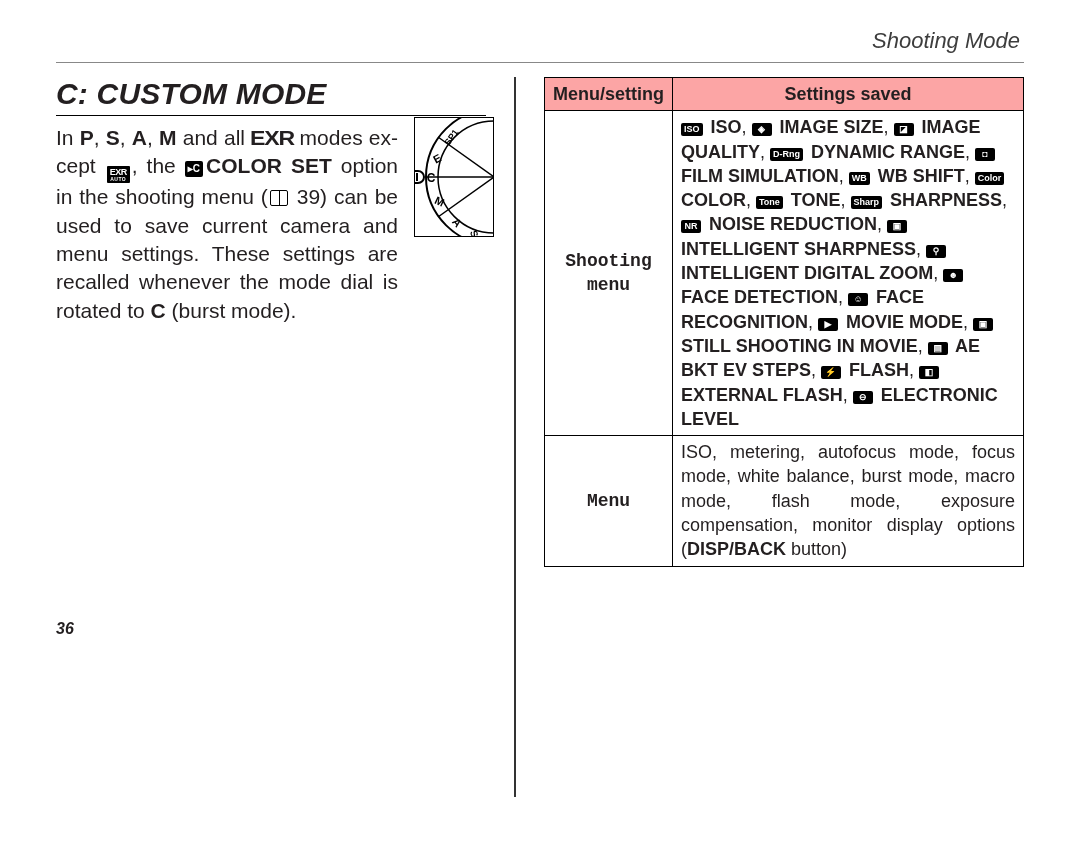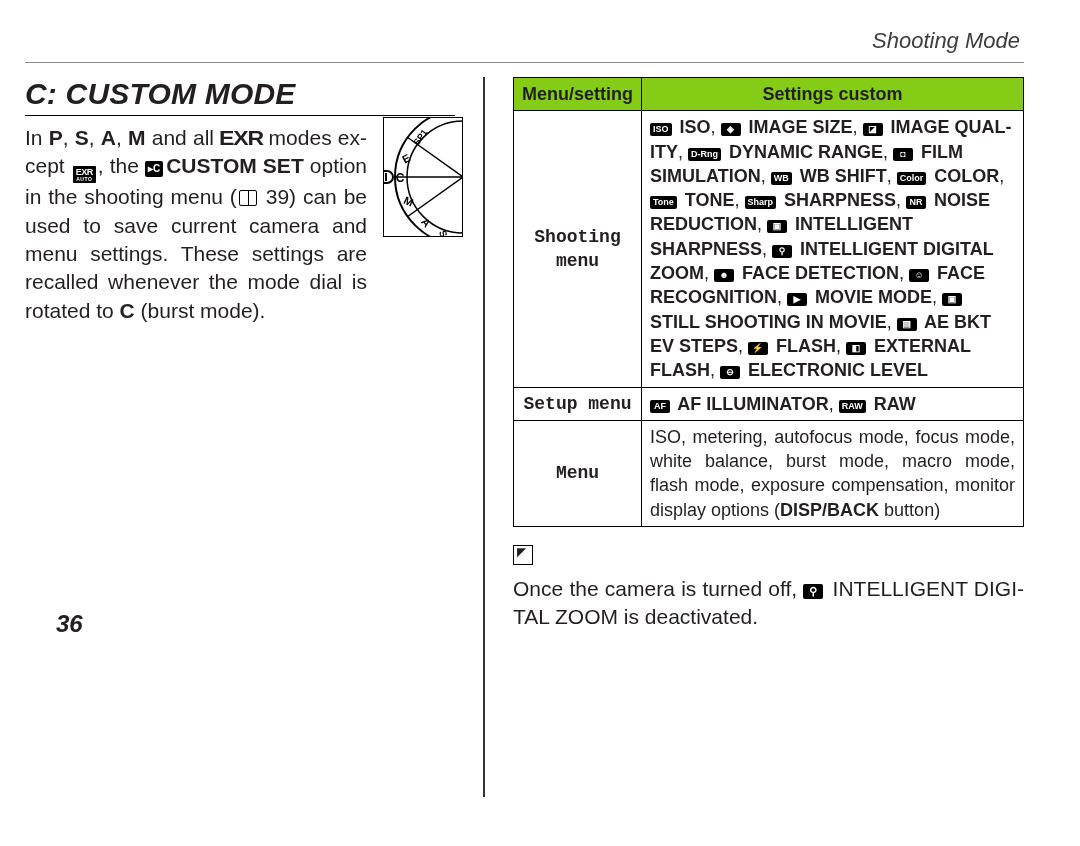--- a/index.html
+++ b/index.html
@@ -9,21 +9,21 @@
     font-family: "Myriad Pro", "Segoe UI", "Helvetica Neue", Arial, sans-serif;
     color: #231f20;
     width: 1080px;
     height: 846px;
   }
   .page {
     position: relative;
     width: 1080px;
     height: 654px;
     box-sizing: border-box;
-    padding: 28px 56px 0 25px;
+    padding: 28px 56px 0 56px;
   }
   .header-running {
     text-align: right;
     font-style: italic;
     font-size: 22px;
     color: #3d3d3d;
     padding-right: 4px;
   }
   .rule {
     border: none;
@@ -135,21 +135,21 @@
     font-size: 18px;
   }
   table.settings th, table.settings td {
     border: 1.2px solid #000;
     padding: 4px 8px;
     text-align: left;
     vertical-align: middle;
     line-height: 1.35;
   }
   table.settings th {
-    background: #84cc16;
+    background: #fca5a5;
     font-weight: 700;
     text-align: center;
   }
   table.settings td.key {
     font-weight: 700;
     text-align: center;
     width: 110px;
     font-family: Liberation Mono, monospace;
   }
   table.settings td.val .b { font-weight: 700; }
@@ -187,41 +187,41 @@
     line-height: 1.35;
     text-align: justify;
   }
   .mag { font-size:11px;}
   .page-num {
     position:absolute;
     bottom:16px;
     left:56px;
     font-weight:800;
     font-style:italic;
-    font-size:24px;
+    font-size:16px;
   }
 </style>
 </head>
 <body>
 
 <div class="page">
 
   <div class="header-running">Shooting Mode</div>
   <hr class="rule">
 
   <div class="content">
 
     <div class="col-left">
       <h1 class="section-title">C: CUSTOM MODE</h1>
 
       <p class="para" style="padding-right:88px;">
         <span>In </span><span class="b">P</span><span>, </span><span class="b">S</span><span>, </span><span class="b">A</span><span>, </span><span class="b">M</span><span> and all </span><span class="exr">EXR</span><span> modes ex­cept </span><span class="exr-auto">
             <span class="top">EXR</span>
             <span class="bot">AUTO</span>
-          </span><span>, the </span><span class="ic-custom-set">▸C</span><span class="b">CUSTOM SET</span><span> option in the shooting menu (</span><span class="ic-book"></span><span> 39</span><span>) can be used to save current camera and menu settings.  These settings are recalled whenever the mode dial is rotated to </span><span class="b">C</span><span> (burst mode).</span>
+          </span><span>, the </span><span class="ic-custom-set">▸C</span><span class="b">COLOR SET</span><span> option in the shooting menu (</span><span class="ic-book"></span><span> 39</span><span>) can be used to save current camera and menu settings.  These settings are recalled whenever the mode dial is rotated to </span><span class="b">C</span><span> (burst mode).</span>
       </p>
 
       <div class="dial">
         <svg viewBox="0 0 80 120">
           <defs>
             <clipPath id="cp">
                 <rect x="0" y="0" width="80" height="120"></rect>
               </clipPath>
           </defs>
           <g clip-path="url(#cp)">
@@ -247,45 +247,35 @@
       </div>
     </div>
 
     <div class="divider"></div>
 
     <div class="col-right">
       <table class="settings">
         <thead>
           <tr>
             <th>Menu/setting</th>
-            <th>Settings custom</th>
+            <th>Settings saved</th>
           </tr>
         </thead>
         <tbody>
           <tr>
             <td class="key">Shooting menu</td>
             <td class="val"><span class="blk">ISO</span><span class="b"> ISO</span><span>, </span><span class="blk">◈</span><span class="b"> IMAGE SIZE</span><span>, </span><span class="blk">◪</span><span class="b"> IMAGE QUAL­ITY</span><span>, </span><span class="blk">D-Rng</span><span class="b"> DYNAMIC RANGE</span><span>, </span><span class="blk">◘</span><span class="b"> FILM SIMULA­TION</span><span>, </span><span class="blk">WB</span><span class="b"> WB SHIFT</span><span>, </span><span class="blk">Color</span><span class="b"> COLOR</span><span>, </span><span class="blk">Tone</span><span class="b"> TONE</span><span>, </span><span class="blk">Sharp</span><span class="b"> SHARPNESS</span><span>, </span><span class="blk">NR</span><span class="b"> NOISE REDUCTION</span><span>, </span><span class="blk">▣</span><span class="b"> INTELLIGENT SHARPNESS</span><span>, </span><span class="blk">⚲</span><span class="b"> INTELLI­GENT DIGITAL ZOOM</span><span>, </span><span class="blk">☻</span><span class="b"> FACE DETECTION</span><span>, </span><span class="blk">☺</span><span class="b"> FACE RECOGNITION</span><span>, </span><span class="blk">▶</span><span class="b"> MOVIE MODE</span><span>, </span><span class="blk">▣</span><span class="b"> STILL SHOOTING IN MOVIE</span><span>, </span><span class="blk">▤</span><span class="b"> AE BKT EV STEPS</span><span>, </span><span class="blk">⚡</span><span class="b"> FLASH</span><span>, </span><span class="blk">◧</span><span class="b"> EXTERNAL FLASH</span><span>, </span><span class="blk">⊖</span><span class="b"> ELECTRONIC LEVEL</span></td>
-          </tr>
-          <tr>
-            <td class="key">Setup menu</td>
-            <td class="val"><span class="blk">AF</span><span class="b"> AF ILLUMINATOR</span><span>, </span><span class="blk">RAW</span><span class="b"> RAW</span></td>
           </tr>
           <tr>
             <td class="key">Menu</td>
             <td class="val other">
               <span>ISO, metering, autofocus mode, focus mode, white balance, burst mode, macro mode, flash mode, exposure compensation, monitor dis­play options (</span><span class="b">DISP/BACK</span><span> button)</span>
             </td>
           </tr>
         </tbody>
       </table>
 
-      <div style="margin-top:18px">
-        <span class="note-ic"></span>
-        <div class="note-text">
-          <span>Once the camera is turned off, </span><span class="blk mag">⚲</span><span class="b"> INTELLIGENT DIGI­TAL ZOOM</span><span> is deactivated.</span>
-        </div>
-      </div>
     </div>
 
   </div>
 
   <div class="page-num">36</div>
 </div>
 
 </body></html>

